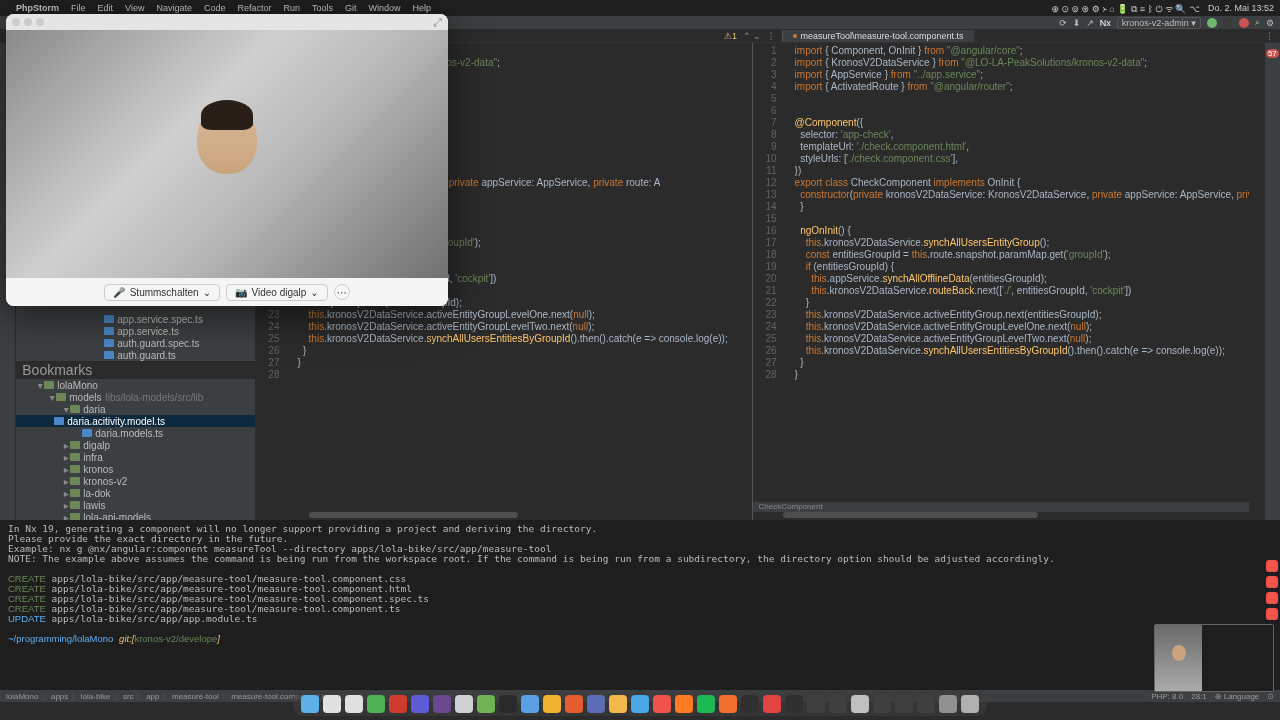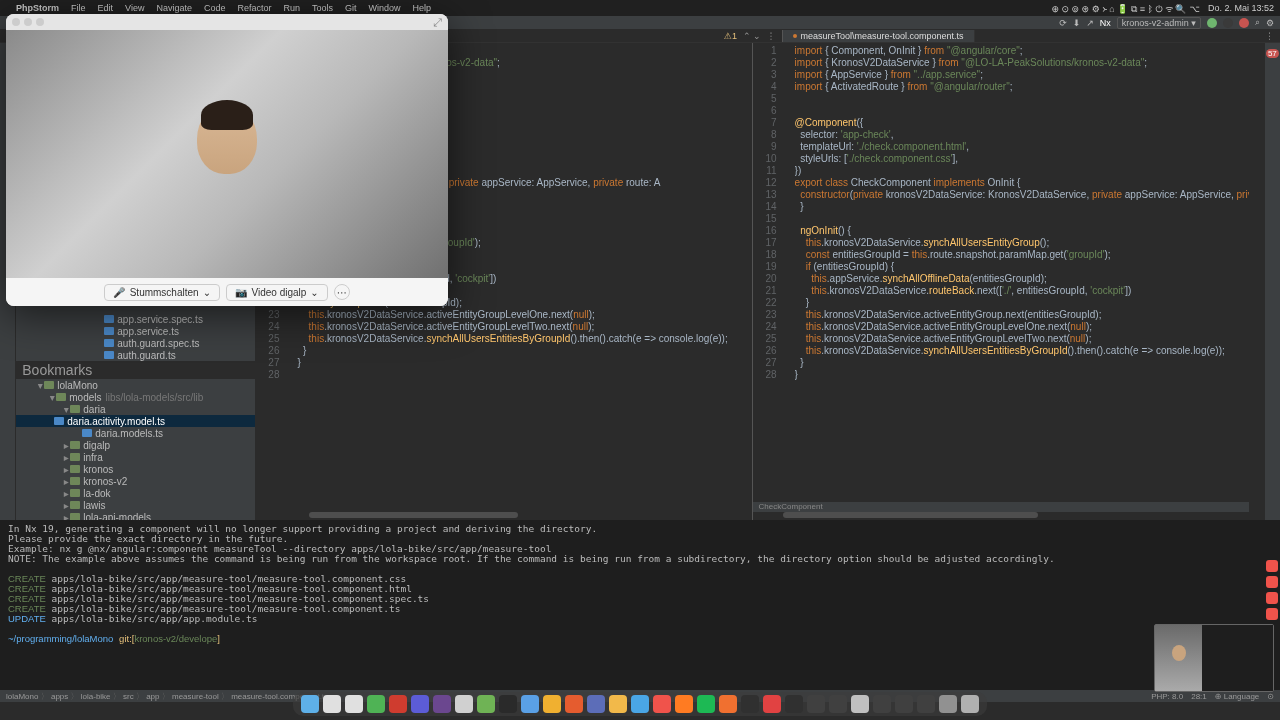--- a/index.html
+++ b/index.html
@@ -57,21 +57,21 @@
 .editor-divider { width:1px; background:#555; }
 .panel-footer { height:10px; background:#3c3f41; font-size:8px; color:#888; padding:0 6px; display:flex; align-items:center; }
 
 
 .terminal-wrap { height:170px; display:flex; flex-direction:column; }
 .term-tabs { height:14px; background:#3c3f41; display:flex; align-items:center; font-size:9px; color:#bbb; border-top:1px solid #2b2b2b; }
 .term-tabs .ttab { padding:1px 8px; }
 .term-tabs .ttab.active { background:#2b2b2b; }
 .terminal { flex:1; background:#1e1e1e; color:#bbb; font-family:Menlo,Consolas,monospace; font-size:9.5px; line-height:10px; padding:4px 8px; white-space:pre-wrap; overflow:hidden; }
 .terminal .g { color:#6a8759; }
-.terminal .y { color:#e5c07b; }
+.terminal .y { color:#e5c07b;font-style:italic; }
 .terminal .b { color:#61afef; }
 
 
 .breadcrumb { height:12px; background:#3c3f41; color:#999; font-size:8px; display:flex; align-items:center; padding:0 6px; gap:4px; }
 .breadcrumb .sep { color:#666; }
 .breadcrumb .right { margin-left:auto; display:flex; gap:8px; }
 
 
 .dock { position:absolute; bottom:4px; left:50%; transform:translateX(-50%); background:rgba(60,60,60,.6); border-radius:10px; padding:3px 8px; display:flex; gap:4px; }
 .dock .app { width:18px; height:18px; border-radius:4px; }

